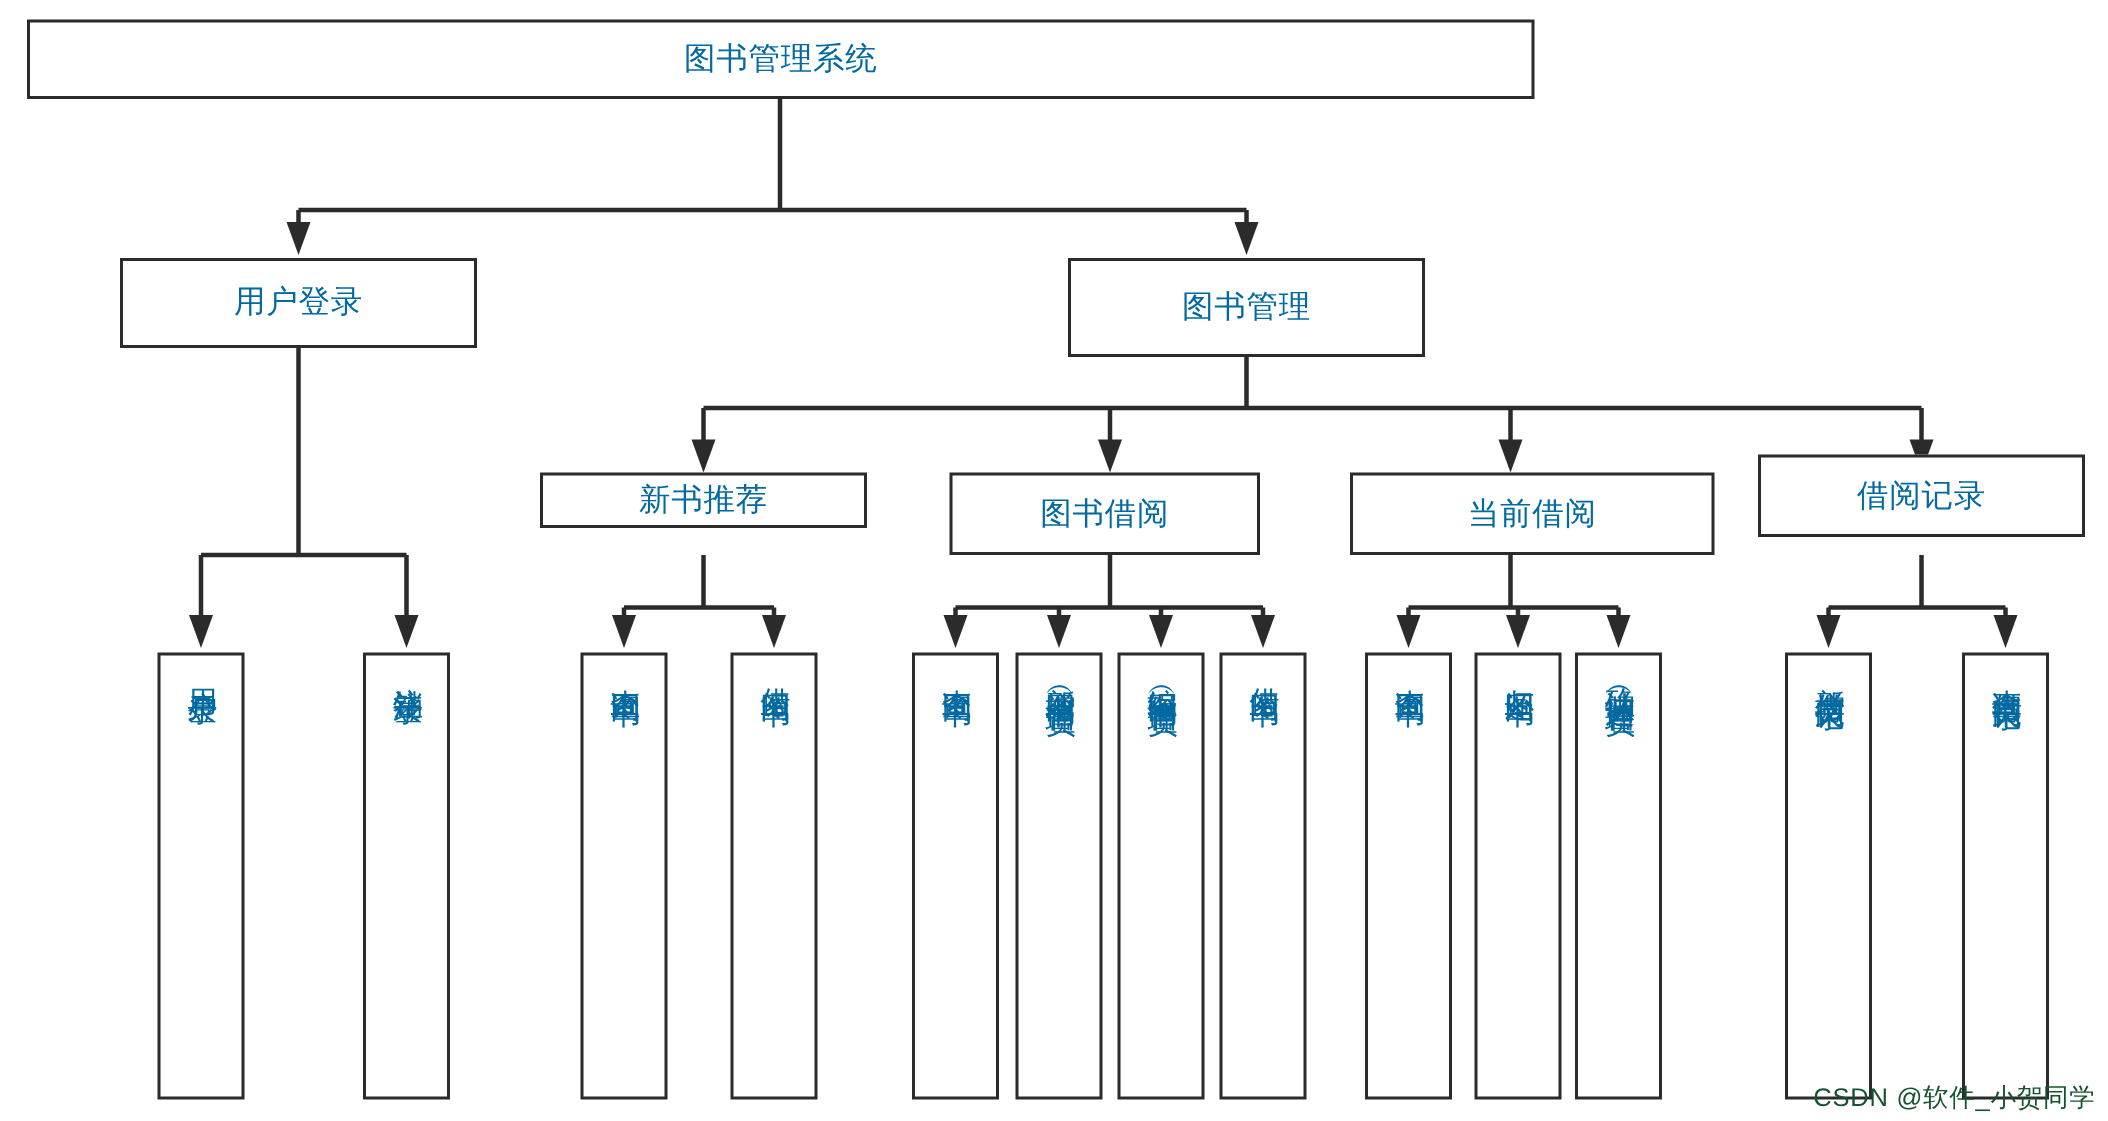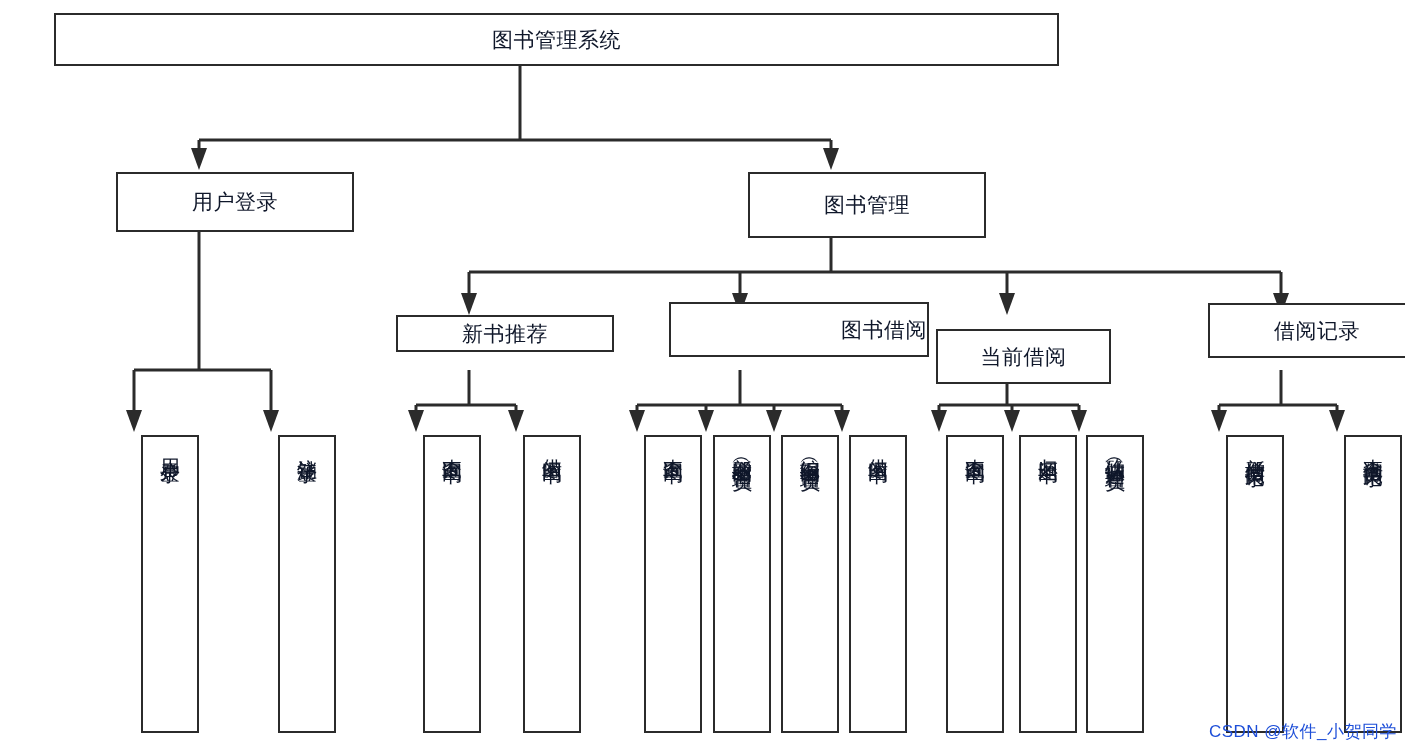--- a/index.html
+++ b/index.html
@@ -23,22 +23,21 @@
     height: 747px;
   }
   .node {
     position: absolute;
     box-sizing: border-box;
     background: #ffffff;
     border: 2px solid #2b2b2b;
     display: flex;
     align-items: center;
     justify-content: center;
-    color: #0f172a;
-    margin-left: 36px;
+    color: #0369a1;
   }
   .node .lbl {
     display: block;
     text-align: center;
     line-height: 1.22;
     white-space: nowrap;
   }
   .node.horiz .lbl {
     font-size: 21px;
     letter-spacing: 0.5px;
@@ -53,21 +52,21 @@
     text-orientation: upright;
     font-size: 20px;
     line-height: 1.35;
     letter-spacing: 2px;
   }
   #watermark {
     position: absolute;
     right: 8px;
     bottom: 4px;
     font-size: 17px;
-    color: #1d4ed8;
+    color: #14532d;
     letter-spacing: 0.5px;
     user-select: none;
     pointer-events: none;
   }
 </style>
 </head>
 <body>
 
 <div id="stage">
 
@@ -132,24 +131,24 @@
       </div>
       <div class="node horiz" style="left: 80px; top: 172px; width: 238px; height: 60px;">
         <span class="lbl">用户登录</span>
       </div>
       <div class="node horiz" style="left: 712px; top: 172px; width: 238px; height: 66px;">
         <span class="lbl">图书管理</span>
       </div>
       <div class="node horiz" style="left: 360px; top: 315px; width: 218px; height: 37px;">
         <span class="lbl">新书推荐</span>
       </div>
-      <div class="node horiz" style="left: 633px; top: 302px; width: 260px; height: 55px; justify-content: flex-end;">
+      <div class="node horiz" style="left: 633px; top: 315px; width: 207px; height: 55px;">
         <span class="lbl">图书借阅</span>
       </div>
-      <div class="node horiz" style="left: 900px; top: 329px; width: 175px; height: 55px;">
+      <div class="node horiz" style="left: 900px; top: 315px; width: 243px; height: 55px;">
         <span class="lbl">当前借阅</span>
       </div>
       <div class="node horiz" style="left: 1172px; top: 303px; width: 218px; height: 55px;">
         <span class="lbl">借阅记录</span>
       </div>
       <div class="node vert" style="left: 105px; top: 435px; width: 58px; height: 298px;">
         <span class="lbl">用户登录</span>
       </div>
       <div class="node vert" style="left: 242px; top: 435px; width: 58px; height: 298px;">
         <span class="lbl">注销登录</span>

